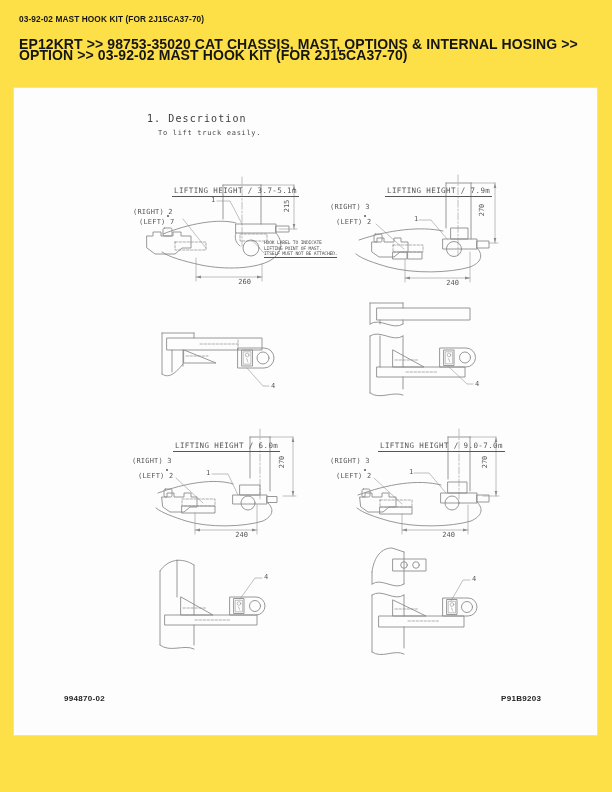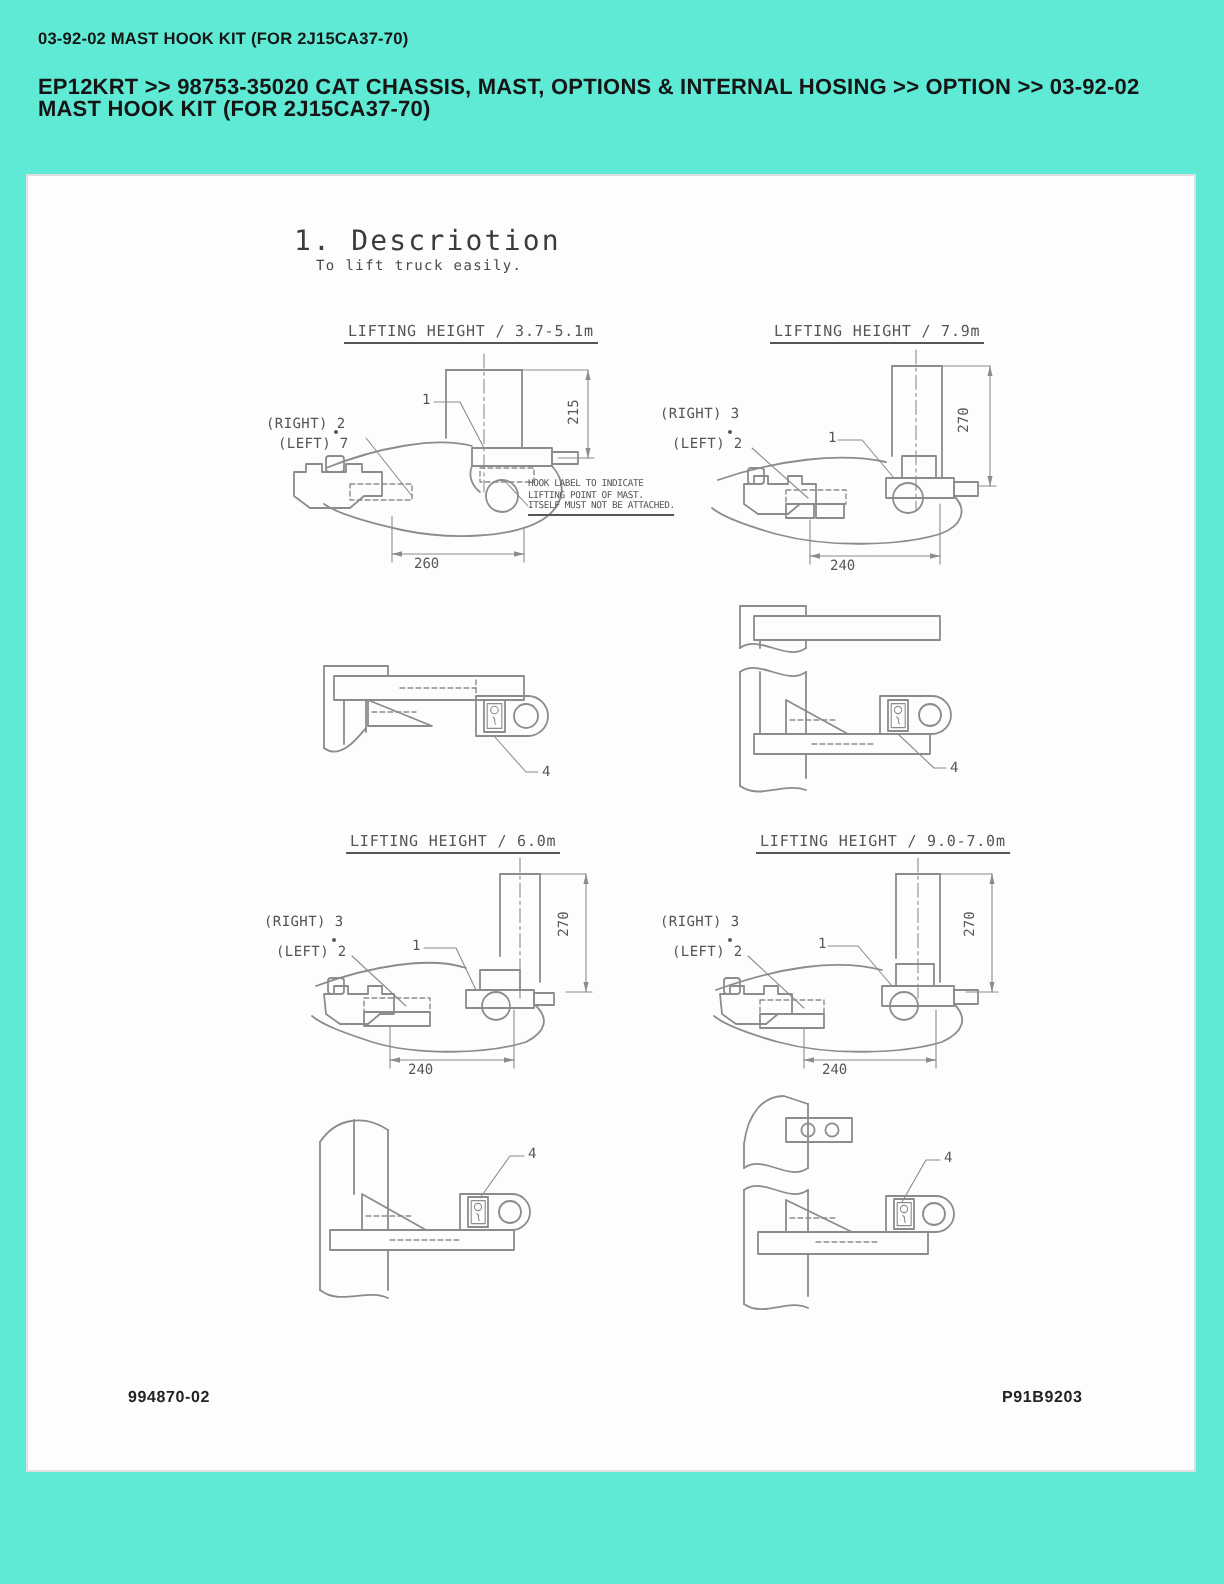--- a/index.html
+++ b/index.html
@@ -1,37 +1,37 @@
 <!DOCTYPE html>
 <html style="--line: #8c8c8c; --dtext: #565656; --htext: #151515;"><head>
 <meta charset="utf-8">
 <style>
   html,body { margin:0; padding:0; background:#fff; }
   :root { --line:#8c8c8c; --dtext:#565656; --htext:#151515; }
-  .page { position:relative; width:612px; height:792px; background:#5eead4;
+  .page { position:relative; width:612px; height:792px; background:#fde047;
           font-family:"Liberation Sans", sans-serif; overflow:hidden; }
   .doc-title { position:absolute; left:19px; top:14px; font-size:8.3px; font-weight:700;
                color:var(--htext); letter-spacing:0.1px; }
-  .breadcrumb { position:absolute; left:19px; top:39px; width:578px; font-size:11px;
+  .breadcrumb { position:absolute; left:19px; top:39px; width:578px; font-size:14px;
                 font-weight:700; color:var(--htext); line-height:11px; letter-spacing:0.1px; }
   .frame { position:absolute; left:13px; top:87px; width:585px; height:649px;
            border:1px solid #e0e0e0; background:#fdfdfd; box-sizing:border-box; }
-  .desc-heading { position:absolute; left:147px; top:113px; font-size:14px; color:#3c3c3c;
+  .desc-heading { position:absolute; left:147px; top:113px; font-size:10px; color:#3c3c3c;
                   letter-spacing:1.1px; font-family:"DejaVu Sans Mono", monospace; }
   .desc-body { position:absolute; left:158px; top:129px; font-size:7px; color:#4a4a4a;
                letter-spacing:0.7px; font-family:"DejaVu Sans Mono", monospace; }
   .quad, .detail { position:absolute; }
   .dtext { position:absolute; font-family:"DejaVu Sans Mono", monospace; color:var(--dtext);
            white-space:nowrap; }
   .dwg-title { font-size:7.5px; letter-spacing:0.4px; border-bottom:1px solid var(--dtext);
-               padding:0 2px 1px 2px; }
+               padding:0 2px 1px 2px;margin-top:25px; }
   .side-label { font-size:7px; letter-spacing:0.2px; }
   .callout { font-size:7px; }
   .vdim { width:30px; text-align:center; font-size:7px; transform:rotate(-90deg); }
-  .hdim { width:44px; text-align:left; font-size:7px; }
+  .hdim { width:44px; text-align:right; font-size:7px; }
   .sepdot { position:absolute; width:2px; height:2px; border-radius:50%; background:var(--dtext); }
   .note { font-size:4.7px; line-height:5.5px; letter-spacing:-0.2px; }
   .note .u { border-bottom:0.8px solid var(--dtext); }
   .footer-code { position:absolute; top:694px; font-size:8px; font-weight:700; color:#222;
                  letter-spacing:0.3px; font-family:"Liberation Sans", sans-serif; }
   svg { position:absolute; left:0; top:0; overflow:visible; }
   svg .ln { stroke:var(--line); stroke-width:0.9; fill:none; stroke-linecap:round; stroke-linejoin:round; }
   svg .tn { stroke-width:0.55; }
   svg .dash { stroke-dasharray:2.4 1.6; stroke-width:0.7; }
   svg .cdash { stroke-dasharray:7 2 1.6 2; stroke-width:0.55; }

